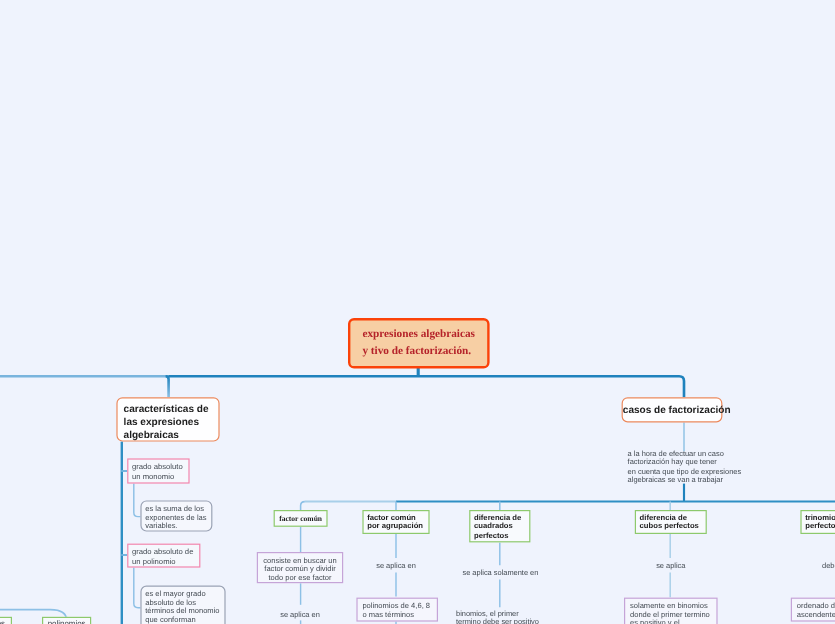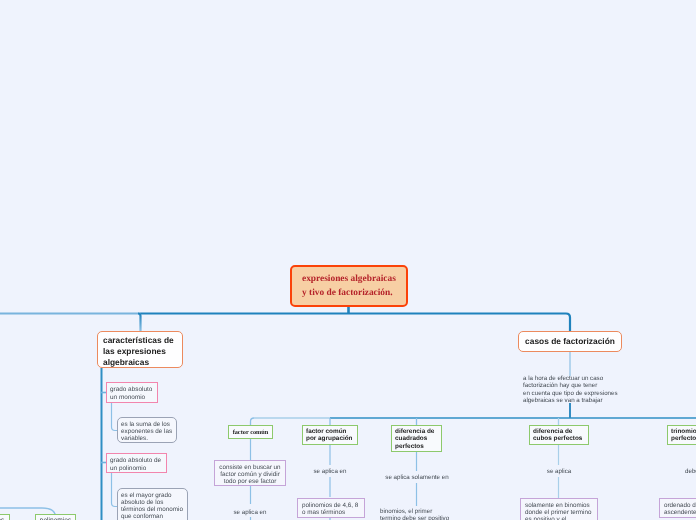--- a/index.html
+++ b/index.html
@@ -148,21 +148,21 @@
   <div class="node pink" style="left:106px;top:428px;width:61px;height:20px;">
     <span>grado absoluto de<br>un polinomio</span>
   </div>
   <div class="node gray" style="left:117px;top:463px;width:71px;height:39px;">
     <span>es el mayor grado<br>absoluto de los<br>términos del monomio<br>que conforman<br>el polinomio</span>
   </div>
   <div class="node pink" style="left:107px;top:511px;width:72px;height:21px;">
     <span>grado relativo de un</span>
   </div>
 
-  <div class="node l1 ctr" style="left:518px;top:306px;width:104px;height:21px;">
+  <div class="node l1 ctr" style="left:518px;top:306px;width:84px;height:21px;">
     <span>casos de factorización</span>
   </div>
 
   <div class="plain" style="left:523px;top:350px;width:200px;">
     <span>a la hora de efectuar un caso<br>factorización hay que tener<br>en cuenta que tipo de expresiones<br>algebraicas se van a trabajar</span>
   </div>
 
   <div class="node green serif" style="left:228px;top:400px;width:45px;height:14px;">
     <span>factor común</span>
   </div>

